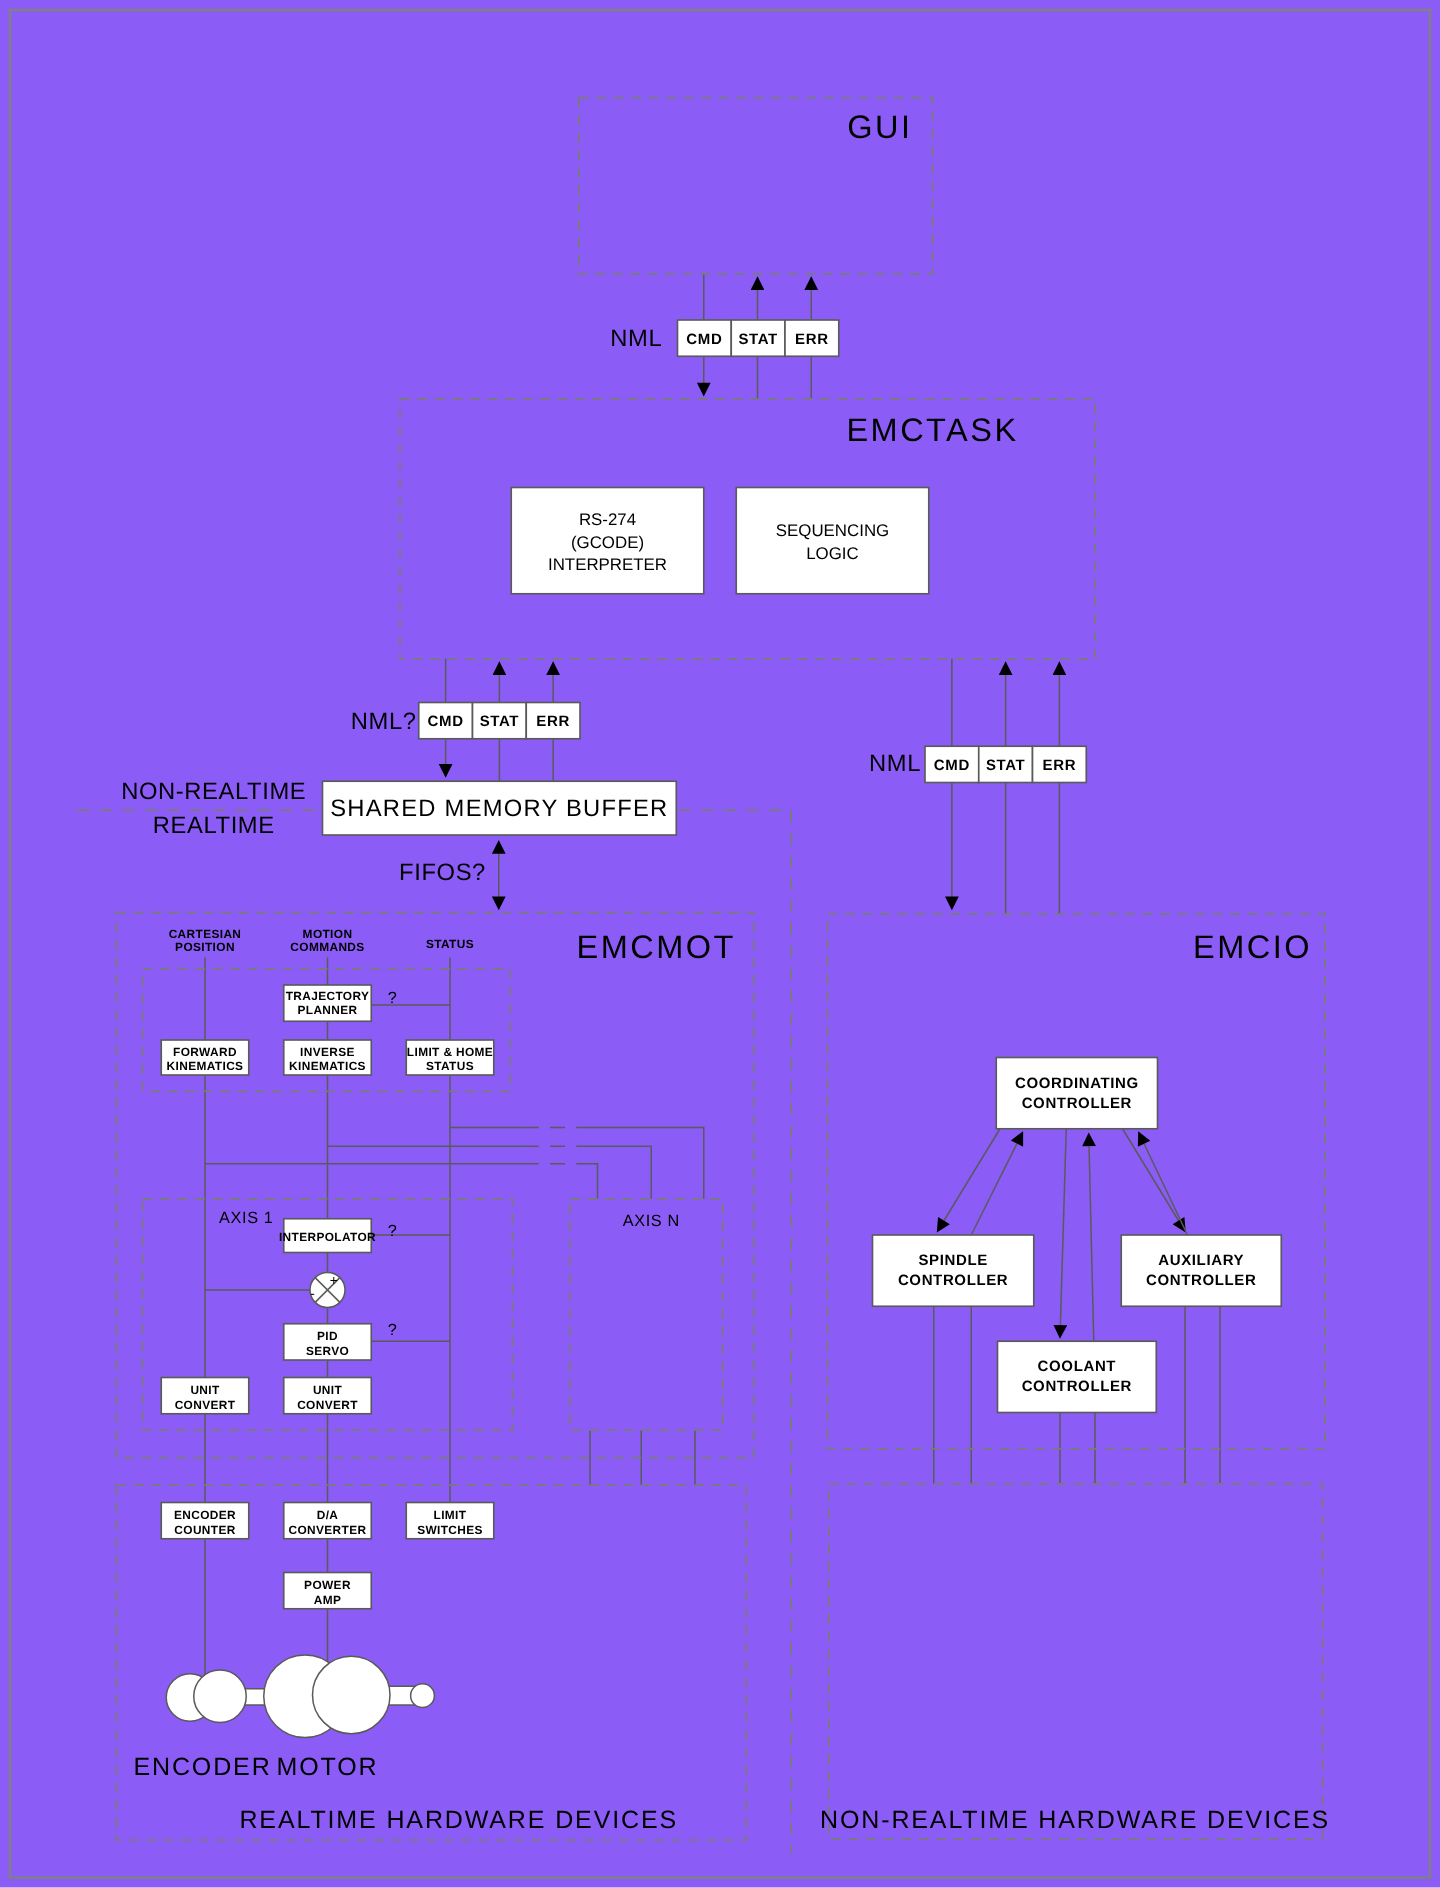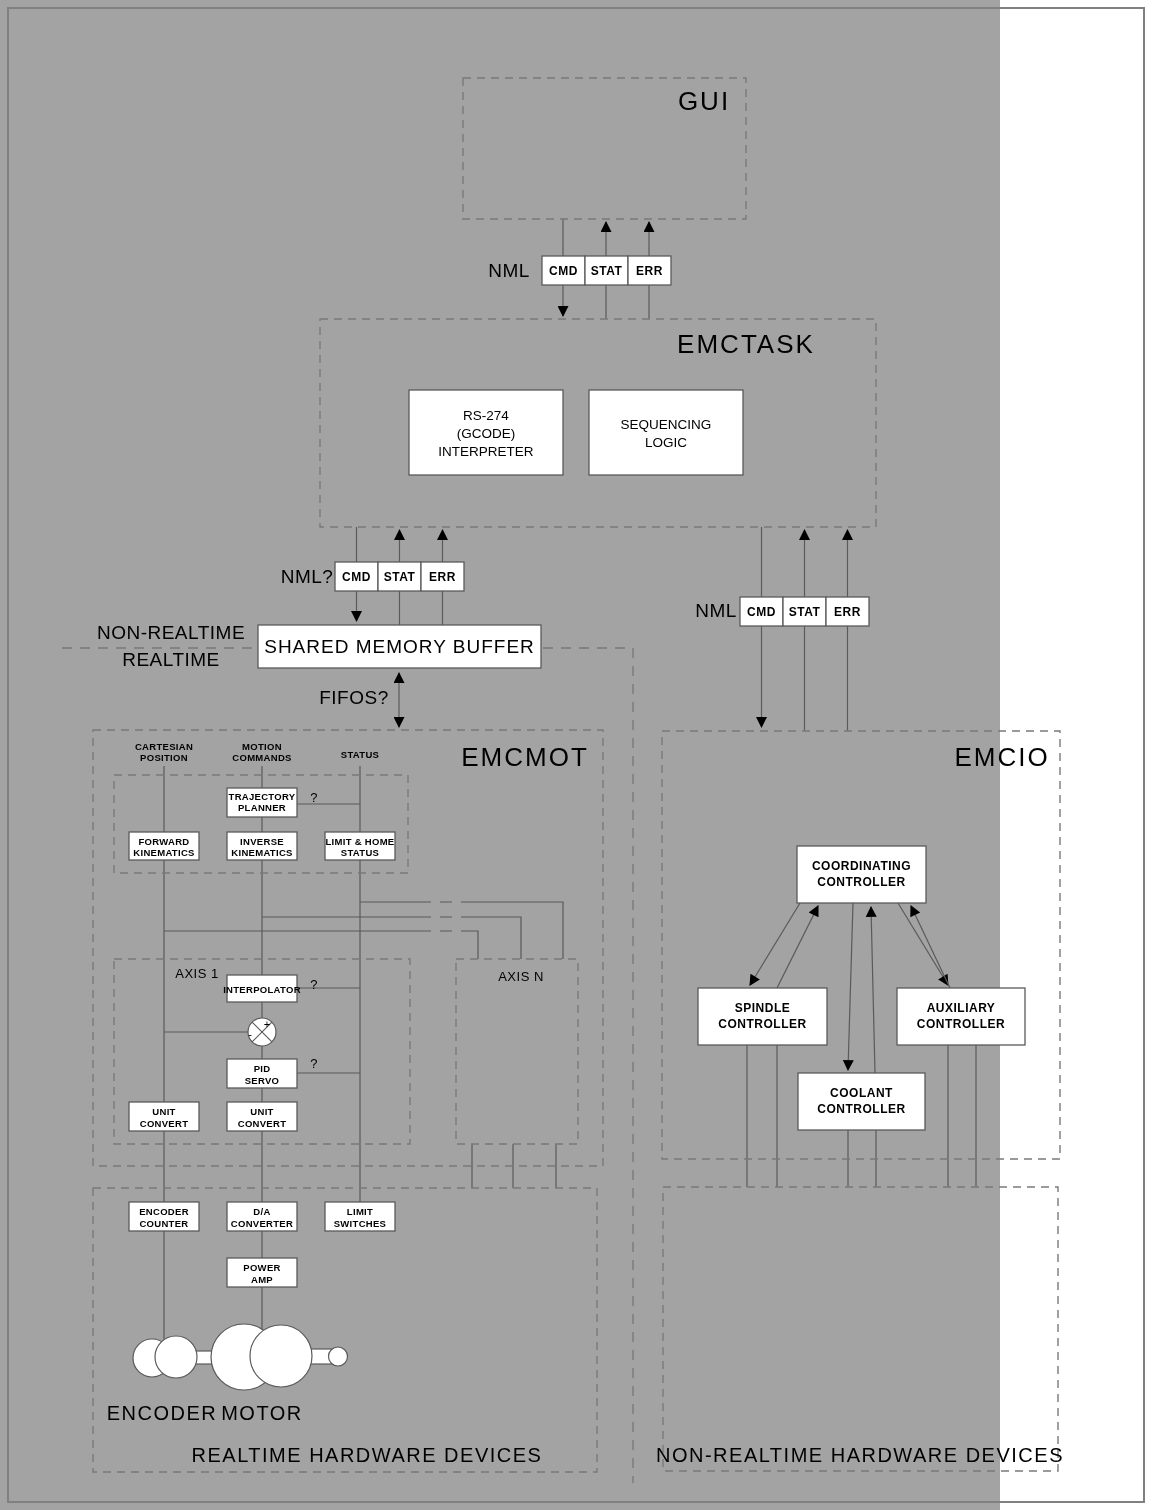--- a/index.html
+++ b/index.html
@@ -1,16 +1,16 @@
 <!DOCTYPE html>
 <html><head>
 <meta charset="utf-8">
 <style>
   html,body{margin:0;padding:0;background:#fff;}
-  .page{position:relative;width:1000px;height:1510px;background:#a3a3a3;}
+  .page{position:relative;width:1152px;height:1510px;background:#8b5cf6;}
   svg{display:block;}
   text{fill:#000;text-anchor:middle;font-family:"Liberation Sans",sans-serif;}
   .dash-box{fill:none;stroke:#7a7a7a;stroke-width:1.4;stroke-dasharray:8 6;}
   .solid-box{fill:#ffffff;stroke:#5a5a5a;stroke-width:1.3;}
   .wire{stroke:#5a5a5a;stroke-width:1.2;fill:none;}
   .wire-dash{stroke:#5a5a5a;stroke-width:1.2;fill:none;stroke-dasharray:12 9;}
   .divider{stroke:#7a7a7a;stroke-width:1.4;fill:none;stroke-dasharray:10 8;}
   .shape{fill:#ffffff;stroke:#5a5a5a;stroke-width:1.2;}
   .t-title{font-size:26px;letter-spacing:2px;}
   .t-label{font-size:19px;letter-spacing:0.5px;}

